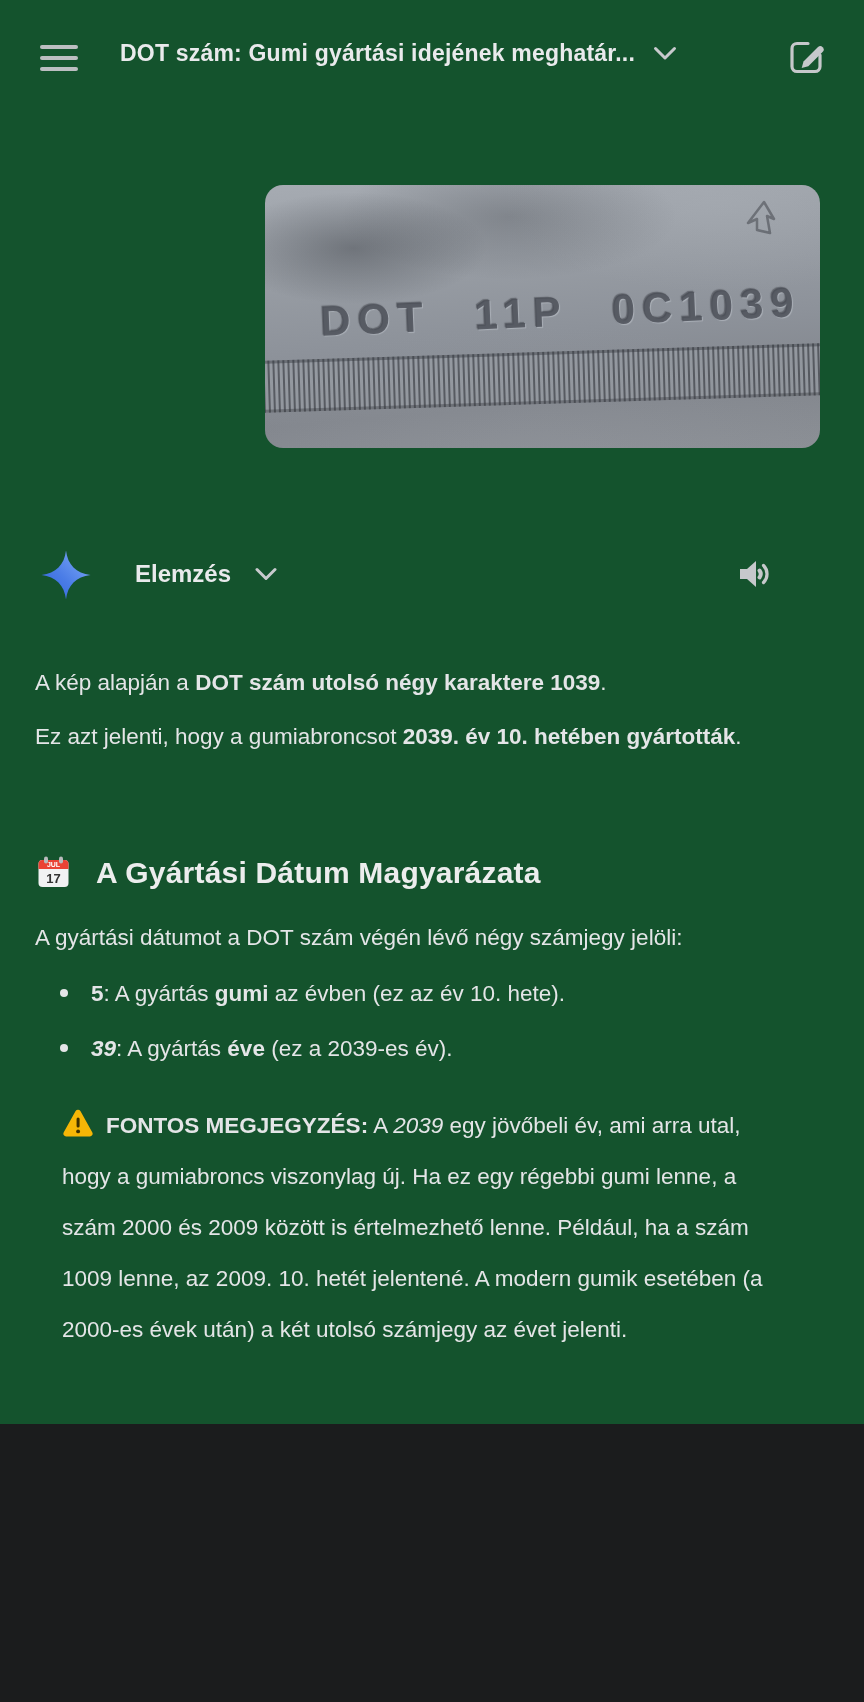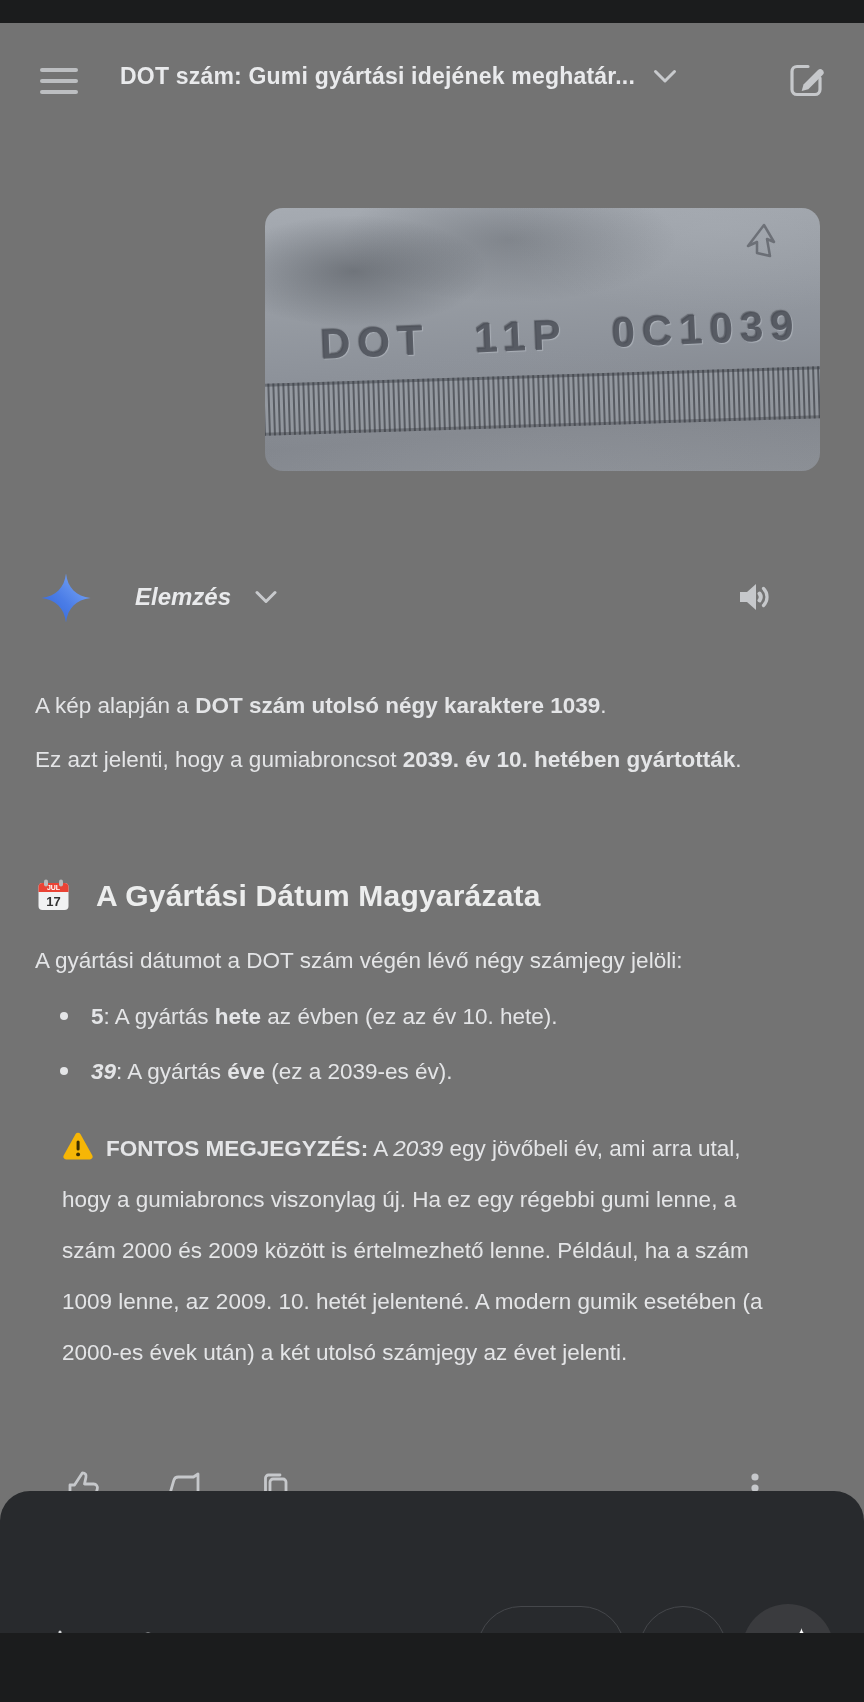--- a/index.html
+++ b/index.html
@@ -1,17 +1,17 @@
 <!DOCTYPE html>
 <html><head>
 <meta charset="utf-8">
 <style>
   html,body{margin:0;padding:0;background:#1b1c1d;}
-  #app{position:relative;width:864px;height:1610px;background:#737373;overflow:hidden;
-       font-family:"Liberation Sans",sans-serif;color:#e5e6e8;margin-top:23px;}
+  #app{position:relative;width:864px;height:1424px;background:#14532d;overflow:hidden;
+       font-family:"Liberation Sans",sans-serif;color:#e5e6e8;}
   svg{display:block;}
   
   .menu-btn{position:absolute;left:40px;top:45px;width:38px;height:26px;display:flex;flex-direction:column;justify-content:space-between;cursor:pointer;}
   .menu-btn .bar{height:4px;border-radius:2px;background:#bcbec1;}
   .chat-title-btn{position:absolute;left:120px;top:40px;display:flex;align-items:center;gap:18px;cursor:pointer;}
   .chat-title{font-size:23px;font-weight:600;letter-spacing:.2px;color:#e9eaec;white-space:nowrap;}
   .new-chat-btn{position:absolute;left:786px;top:36px;width:42px;height:42px;cursor:pointer;}
   
   .attachment{position:absolute;left:265px;top:185px;width:555px;height:263px;border-radius:18px;overflow:hidden;cursor:pointer;
     background:
@@ -23,21 +23,21 @@
   .tire-stamp{position:absolute;left:55px;top:103px;font-size:42px;font-weight:700;letter-spacing:7px;word-spacing:26px;
     color:rgba(73,77,85,.82);transform:rotate(-2.3deg);
     text-shadow:1px 1px 1px rgba(195,200,207,.55),-1px -1px 1px rgba(40,43,48,.45);}
   .rib-band{position:absolute;left:-12px;right:-12px;top:167px;height:46px;transform:rotate(-1.8deg);
     background:repeating-linear-gradient(90deg,rgba(48,51,57,.55) 0 2px,rgba(156,161,168,.55) 2px 5px);
     border-top:3px solid rgba(55,58,64,.45);border-bottom:3px solid rgba(55,58,64,.40);}
   .tire-arrow{position:absolute;right:26px;top:12px;opacity:.55;}
   
   .sparkle{position:absolute;left:40px;top:549px;}
   .mode-btn{position:absolute;left:135px;top:560px;display:flex;align-items:center;gap:24px;cursor:pointer;}
-  .mode-label{font-size:24px;font-weight:700;color:#e9eaec;font-style:italic;}
+  .mode-label{font-size:24px;font-weight:700;color:#e9eaec;}
   .tts-btn{position:absolute;left:734px;top:554px;cursor:pointer;}
   
   .msg{position:absolute;left:35px;right:35px;font-size:22.5px;line-height:43px;color:#e4e5e7;}
   .m-p1{top:661px;} .m-p2{top:715px;}
   .m-h2{top:851px;display:flex;align-items:center;gap:24px;}
   .m-h2 .h2-text{font-size:30px;font-weight:700;letter-spacing:.2px;color:#eceded;}
   .m-p3{top:916px;}
   .m-ul{top:972px;}
   .m-ul .li{position:relative;padding-left:56px;margin-bottom:12px;line-height:43px;}
   .m-ul .dot{position:absolute;left:25px;top:17px;width:8px;height:8px;border-radius:50%;background:#e4e5e7;}
@@ -143,21 +143,21 @@
         </svg>
       </span>
       <span class="h2-text">A Gyártási Dátum Magyarázata</span>
     </div>
 
     <div class="msg m-p3">A gyártási dátumot a DOT szám végén lévő négy számjegy jelöli:</div>
 
     <div class="msg m-ul">
       <div class="li">
         <span class="dot"></span>
-        <span><span style="font-weight: 700;">5</span><span>: A gyártás </span><span style="font-weight: 700;">hete</span><span> az évben (ez az év 10. hete).</span></span>
+        <span><span style="font-weight: 700;">5</span><span>: A gyártás </span><span style="font-weight: 700;">gumi</span><span> az évben (ez az év 10. hete).</span></span>
       </div>
       <div class="li">
         <span class="dot"></span>
         <span><span style="font-weight: 700; font-style: italic;">39</span><span>: A gyártás </span><span style="font-weight: 700; text-align: right;">éve</span><span> (ez a 2039-es év).</span></span>
       </div>
     </div>
 
     <div class="msg m-warn">
       <span class="warn-ic">
         <svg width="32" height="29" viewBox="0 0 36 32">

